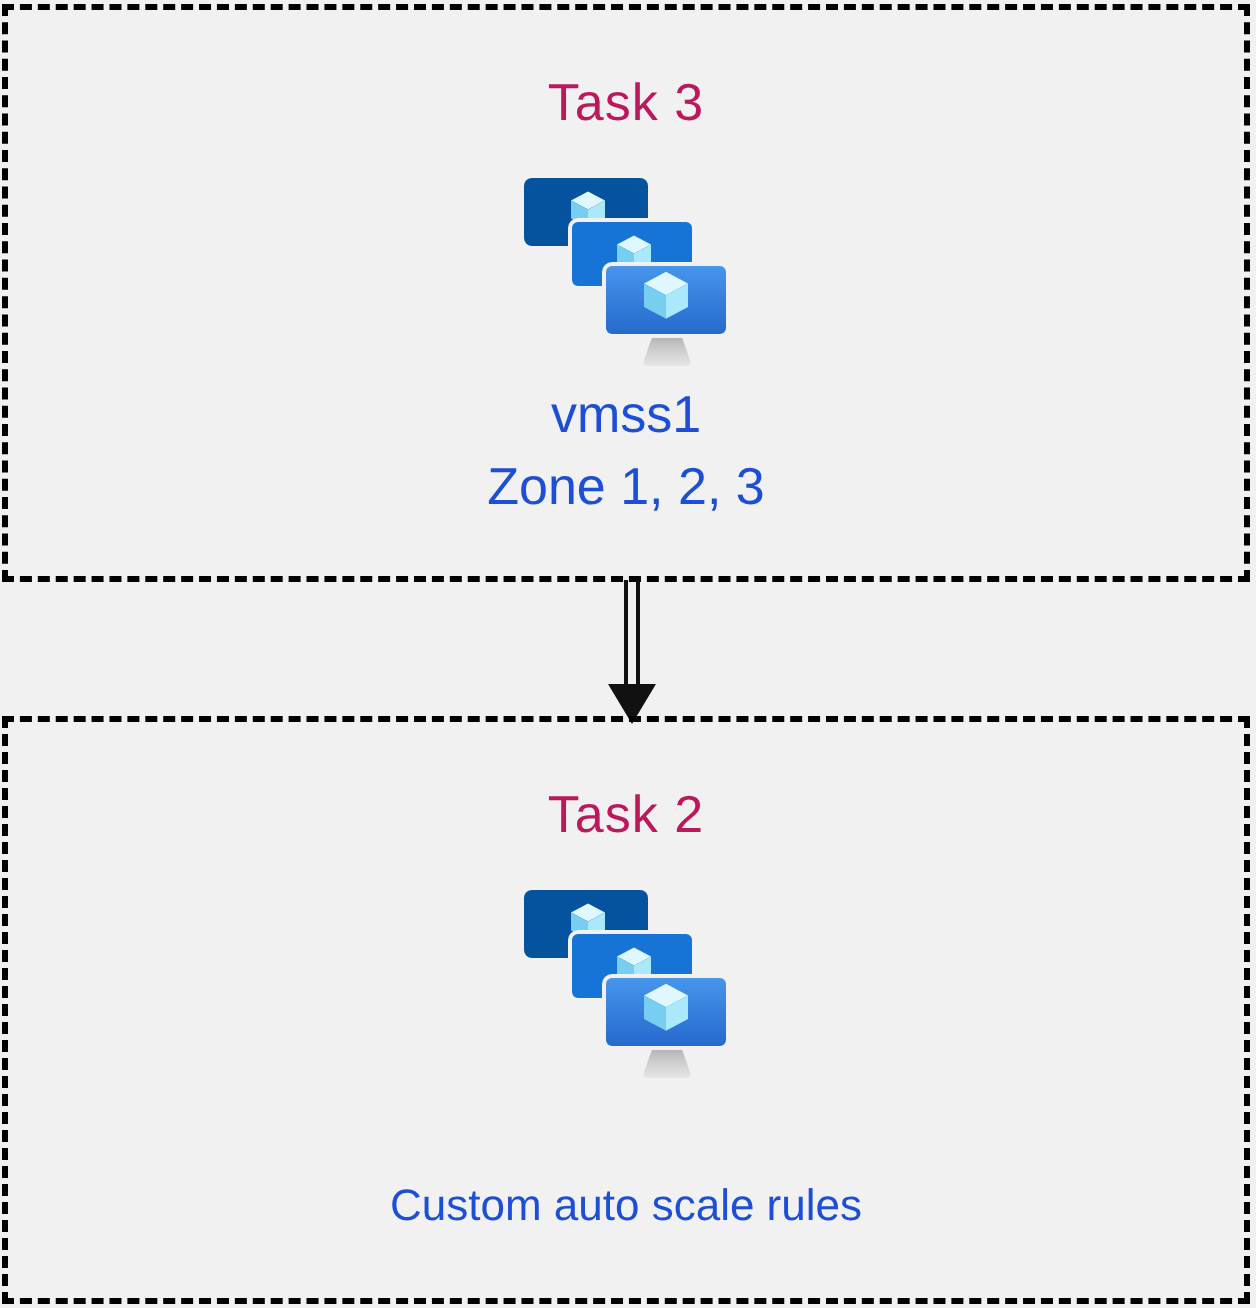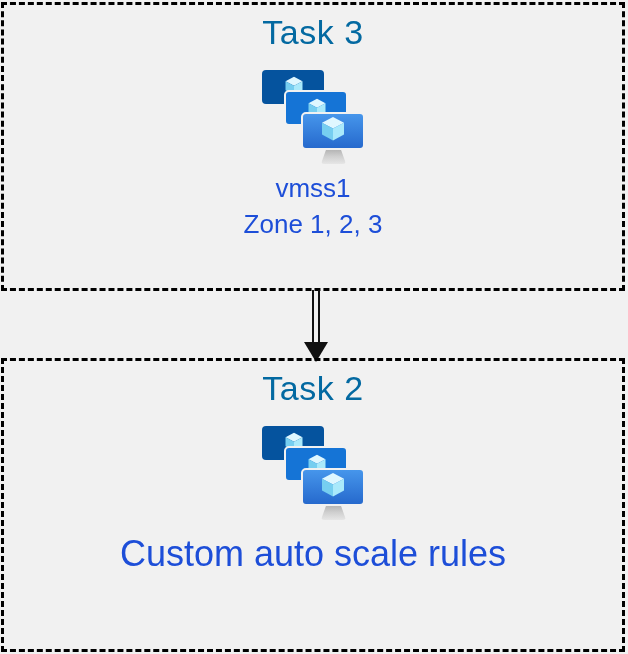--- a/index.html
+++ b/index.html
@@ -19,40 +19,40 @@
     left: 1px;
     width: 624px;
     box-sizing: border-box;
     border: 3px dashed #000000;
     text-align: center;
   }
   #box-task3 { top: 2px;  height: 289px; }
   #box-task4 { top: 358px; height: 294px; }
 
   .box-title {
-    margin-top: 11px;
-    font-size: 34px;
+    margin-top: 30px;
+    font-size: 26px;
     line-height: 32px;
-    color: #0369a1;
+    color: #be185d;
     letter-spacing: 0.5px;
   }
   .icon-wrap {
     margin: 21px auto 0 auto;
     width: 104px;
     height: 97px;
   }
   .icon-wrap svg { display: block; }
 
   .box-labels {
     color: #1d4ed8;
     font-size: 26px;
     line-height: 36px;
   }
   #box-task3 .box-labels { margin-top: 4px; }
-  #box-task4 .box-labels { margin-top: 14px; font-size: 36px; }
+  #box-task4 .box-labels { margin-top: 44px; font-size: 22px; }
 
   .connector {
     position: absolute;
     left: 302px;
     top: 290px;
     width: 28px;
     height: 72px;
   }
 </style>
 </head>

